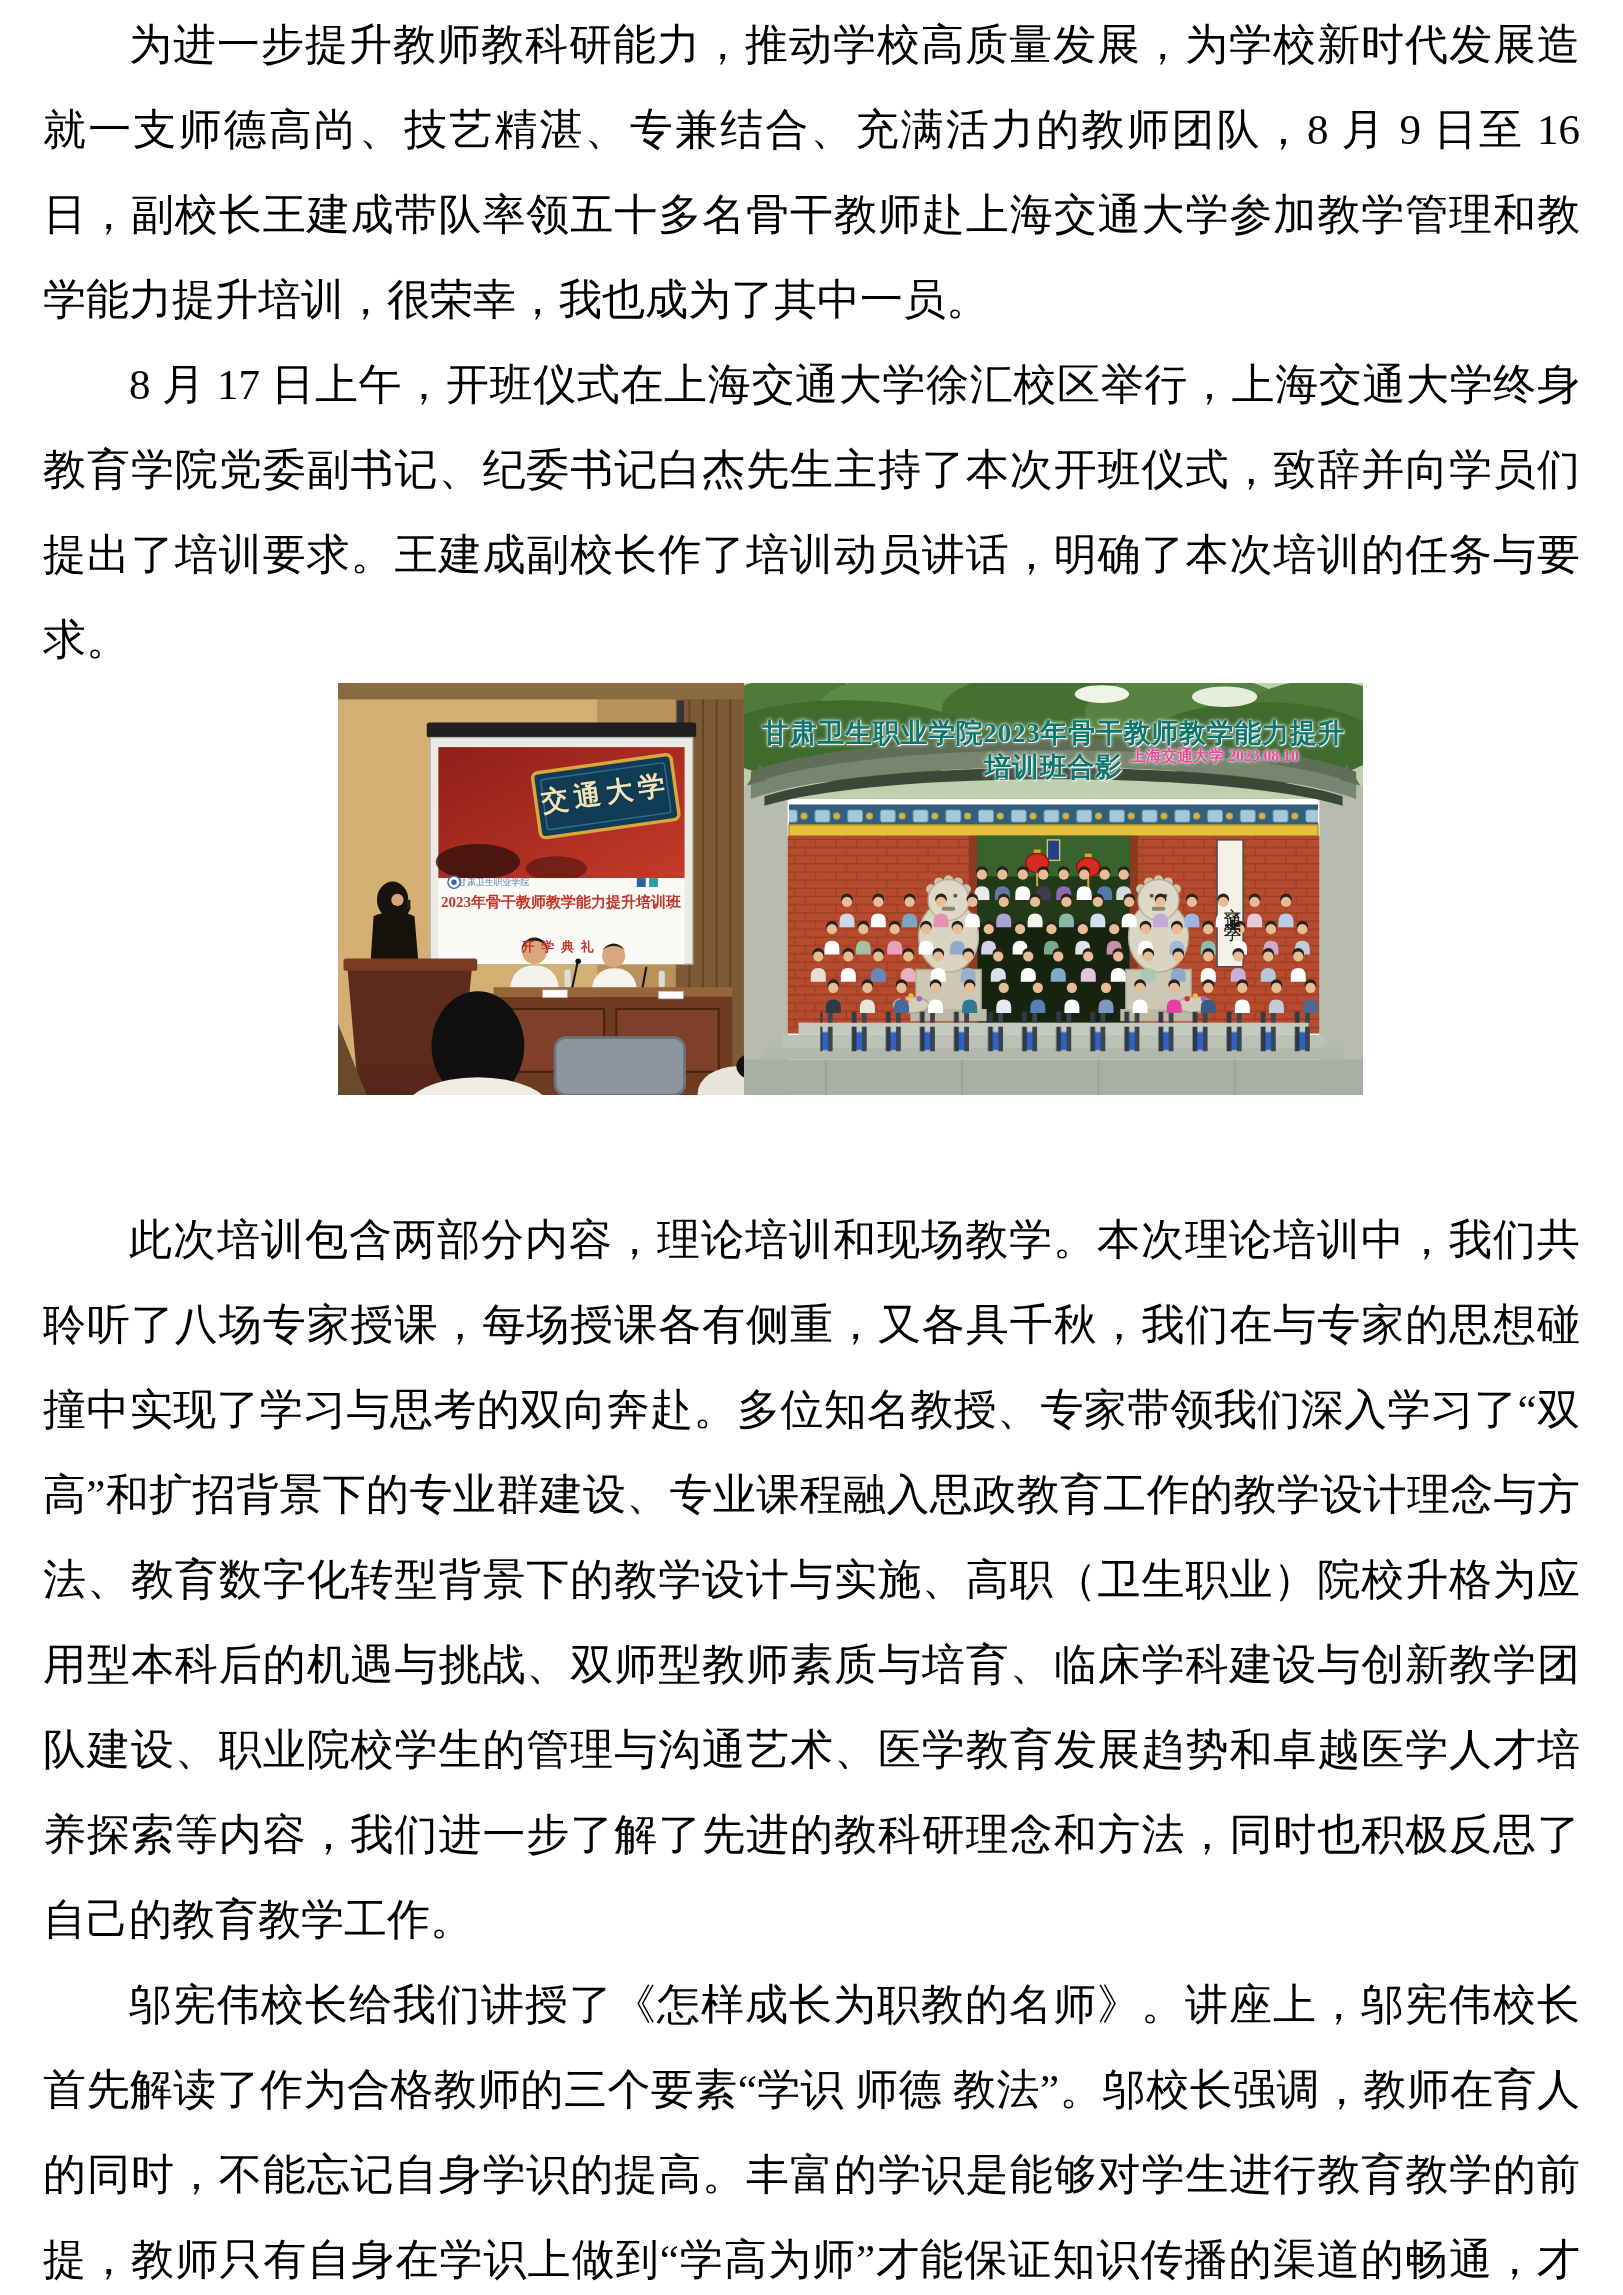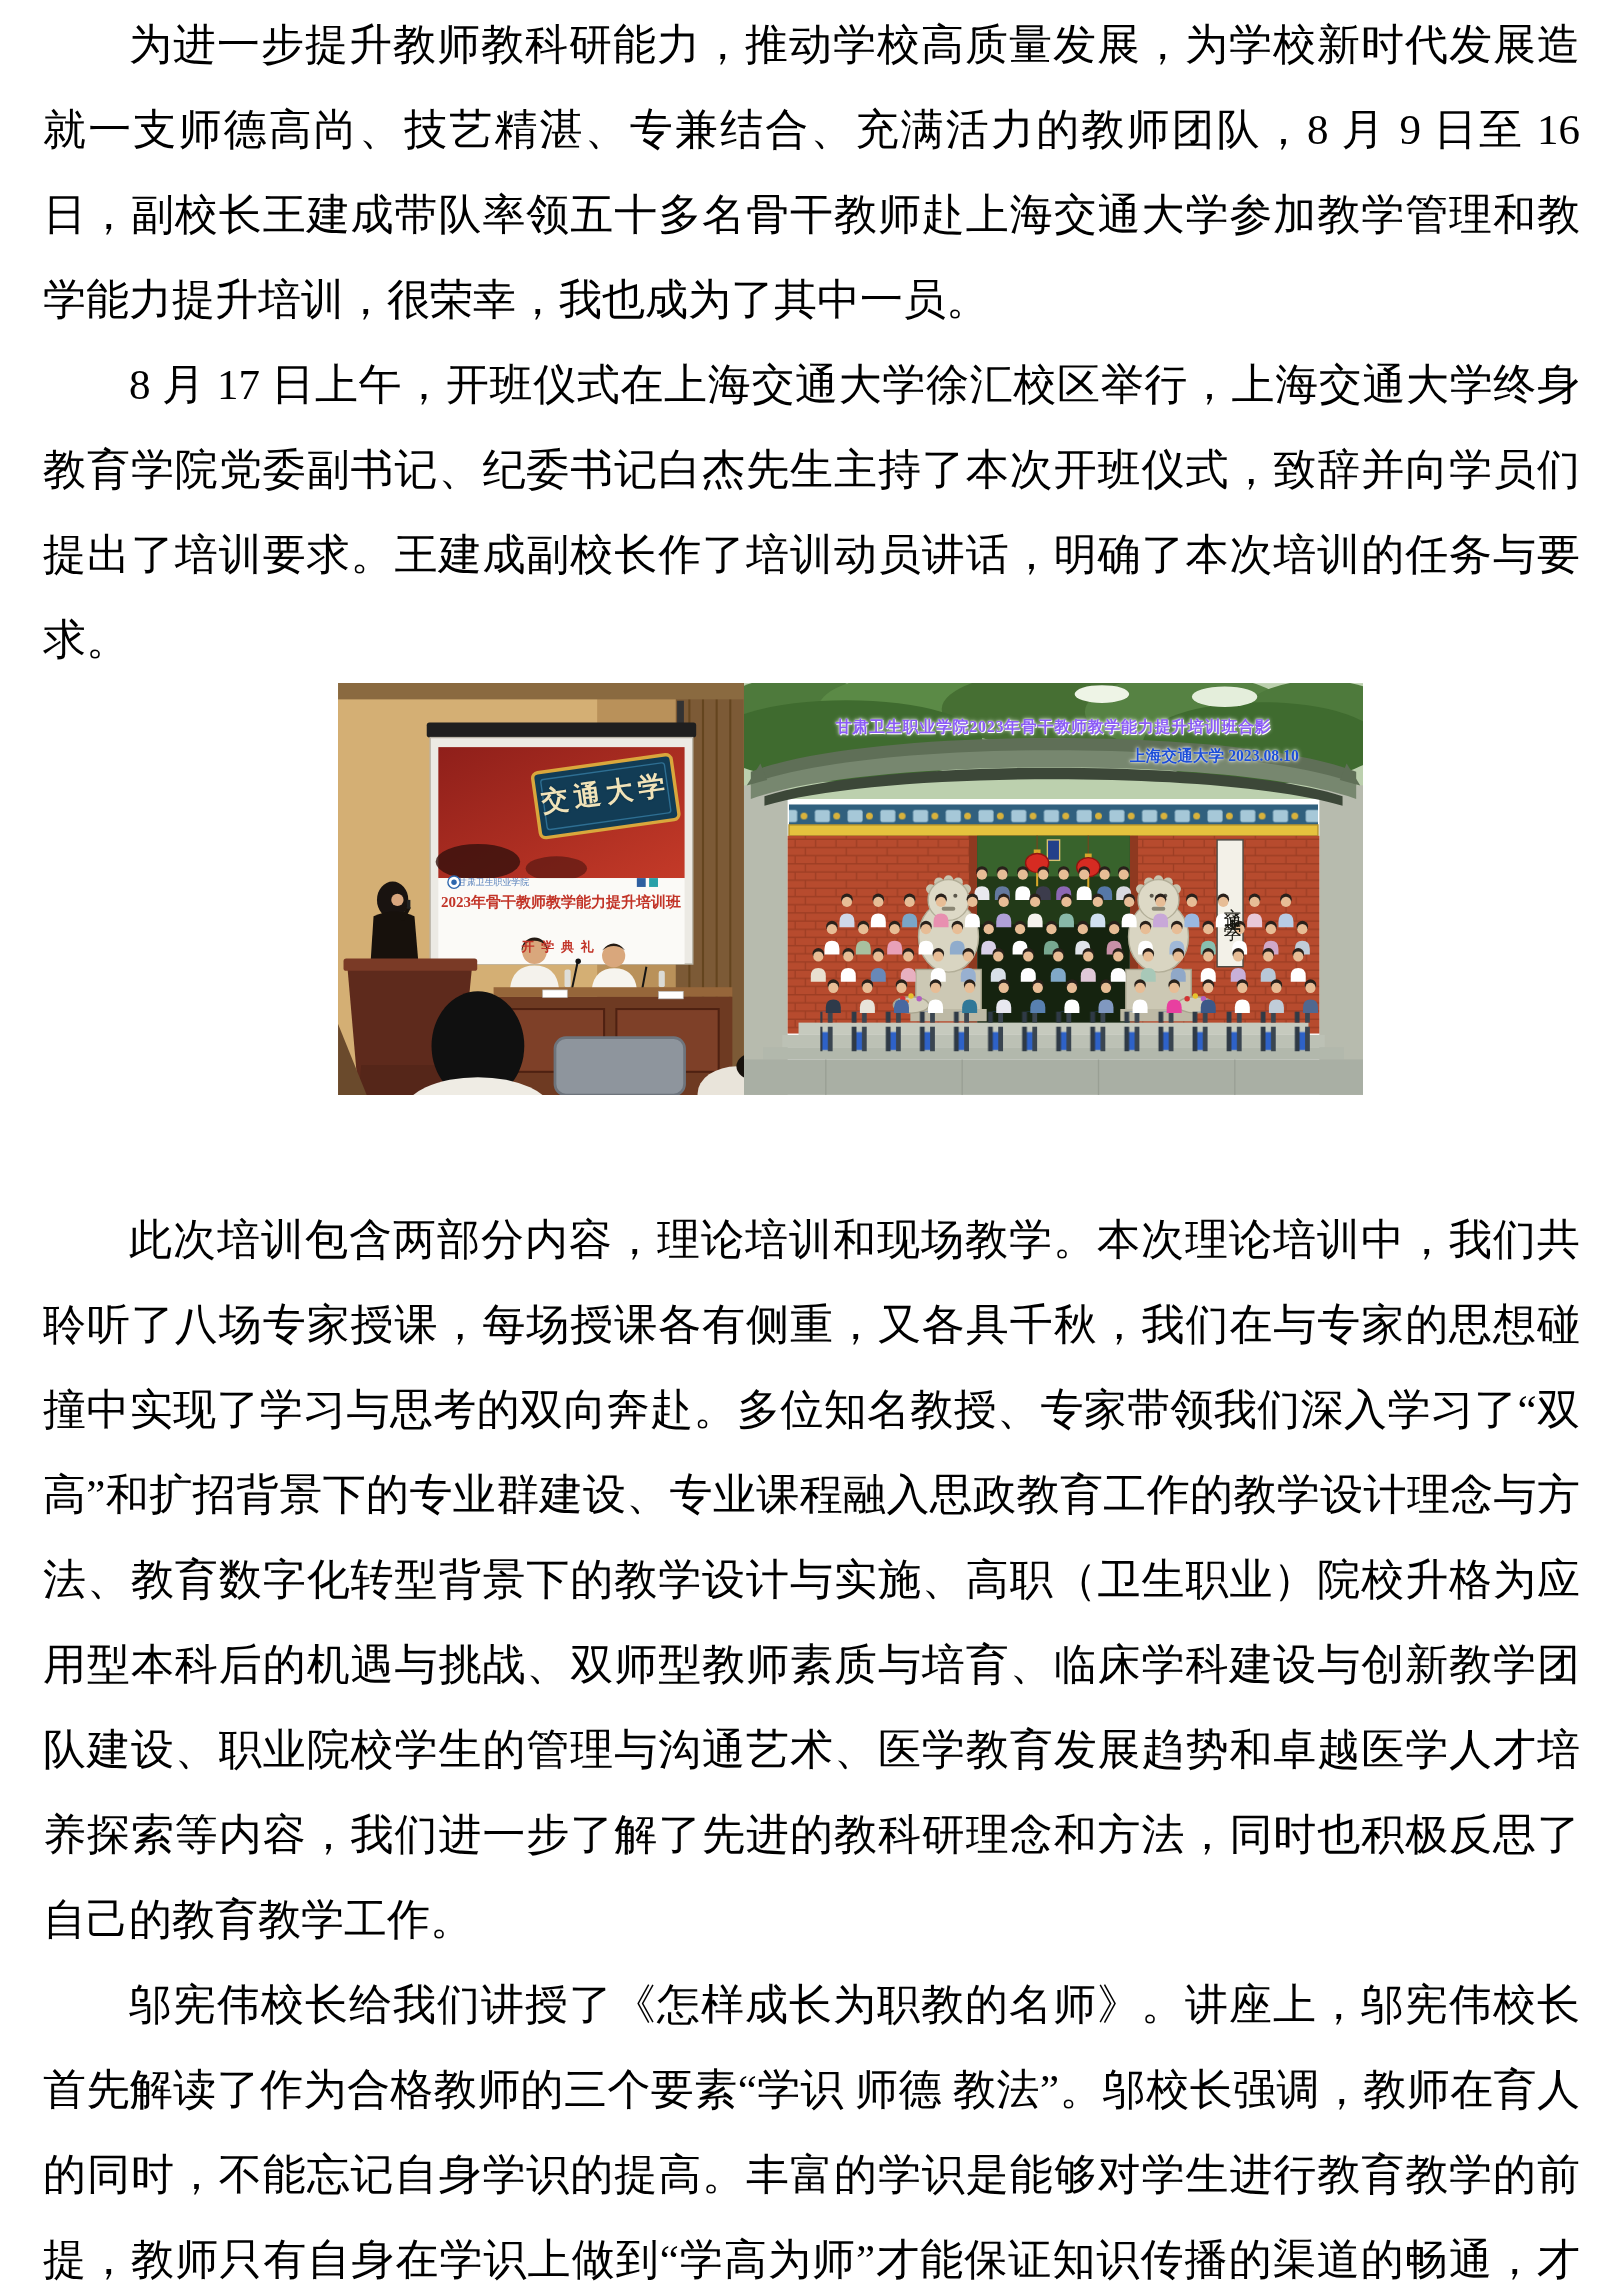--- a/index.html
+++ b/index.html
@@ -20,23 +20,23 @@
   figure svg { display:block; position:absolute; left:0; top:0; }
   .ovl { position:absolute; text-indent:0; line-height:1.25; text-align:center;
          font-family:"Liberation Serif","DejaVu Serif",serif; }
   
   .slide-logo-text { left:120px; top:194px; width:116px; font-size:8.9px; color:#3a6ab0; text-align:left; opacity:.85; }
   .slide-title { left:100px; top:210px; width:246px; font-size:15px; font-weight:bold; color:#c23428; }
   .slide-sub   { left:100px; top:256px; width:246px; font-size:13px; font-weight:bold; color:#c23428; letter-spacing:6.8px; }
   .slide-plaque{ left:198px; top:94px; width:140px; font-size:27px; font-weight:bold; color:#f1e3b9;
                  transform:rotate(-8deg); letter-spacing:5.5px; text-shadow:0 0 2px #0a2a3d; }
   
-  .group-title { left:5.5px; top:34px; width:608px; font-size:16px; font-weight:bold; color:#8b5cf6;
+  .group-title { left:5.5px; top:34px; width:608px; font-size:27px; font-weight:bold; color:#0f766e;
                  text-shadow:0 0 2px #fff, 0 0 4.1px #fff, 0.7px 0.7px 0 #fff; letter-spacing:0.7px; }
-  .group-sub   { left:54%; top:63px; width:44%; font-size:15.7px; font-weight:bold; color:#1d4ed8;
+  .group-sub   { left:54%; top:63px; width:44%; font-size:15.7px; font-weight:bold; color:#ec4899;
                  text-shadow:0 0 2px #fff, 0 0 4.1px #fff; }
   .vplaque { left:475px; top:161px; width:24.5px; height:120px; font-size:17.7px; color:#15150f;
              writing-mode:vertical-rl; text-orientation:upright; letter-spacing:5.5px; text-align:center; }
 </style>
 </head>
 <body>
 
 <div class="page">
 
   <p>为进一步提升教师教科研能力，推动学校高质量发展，为学校新时代发展造就一支师德高尚、技艺精湛、专兼结合、充满活力的教师团队，8 月 9 日至 16 日，副校长王建成带队率领五十多名骨干教师赴上海交通大学参加教学管理和教学能力提升培训，很荣幸，我也成为了其中一员。</p>

